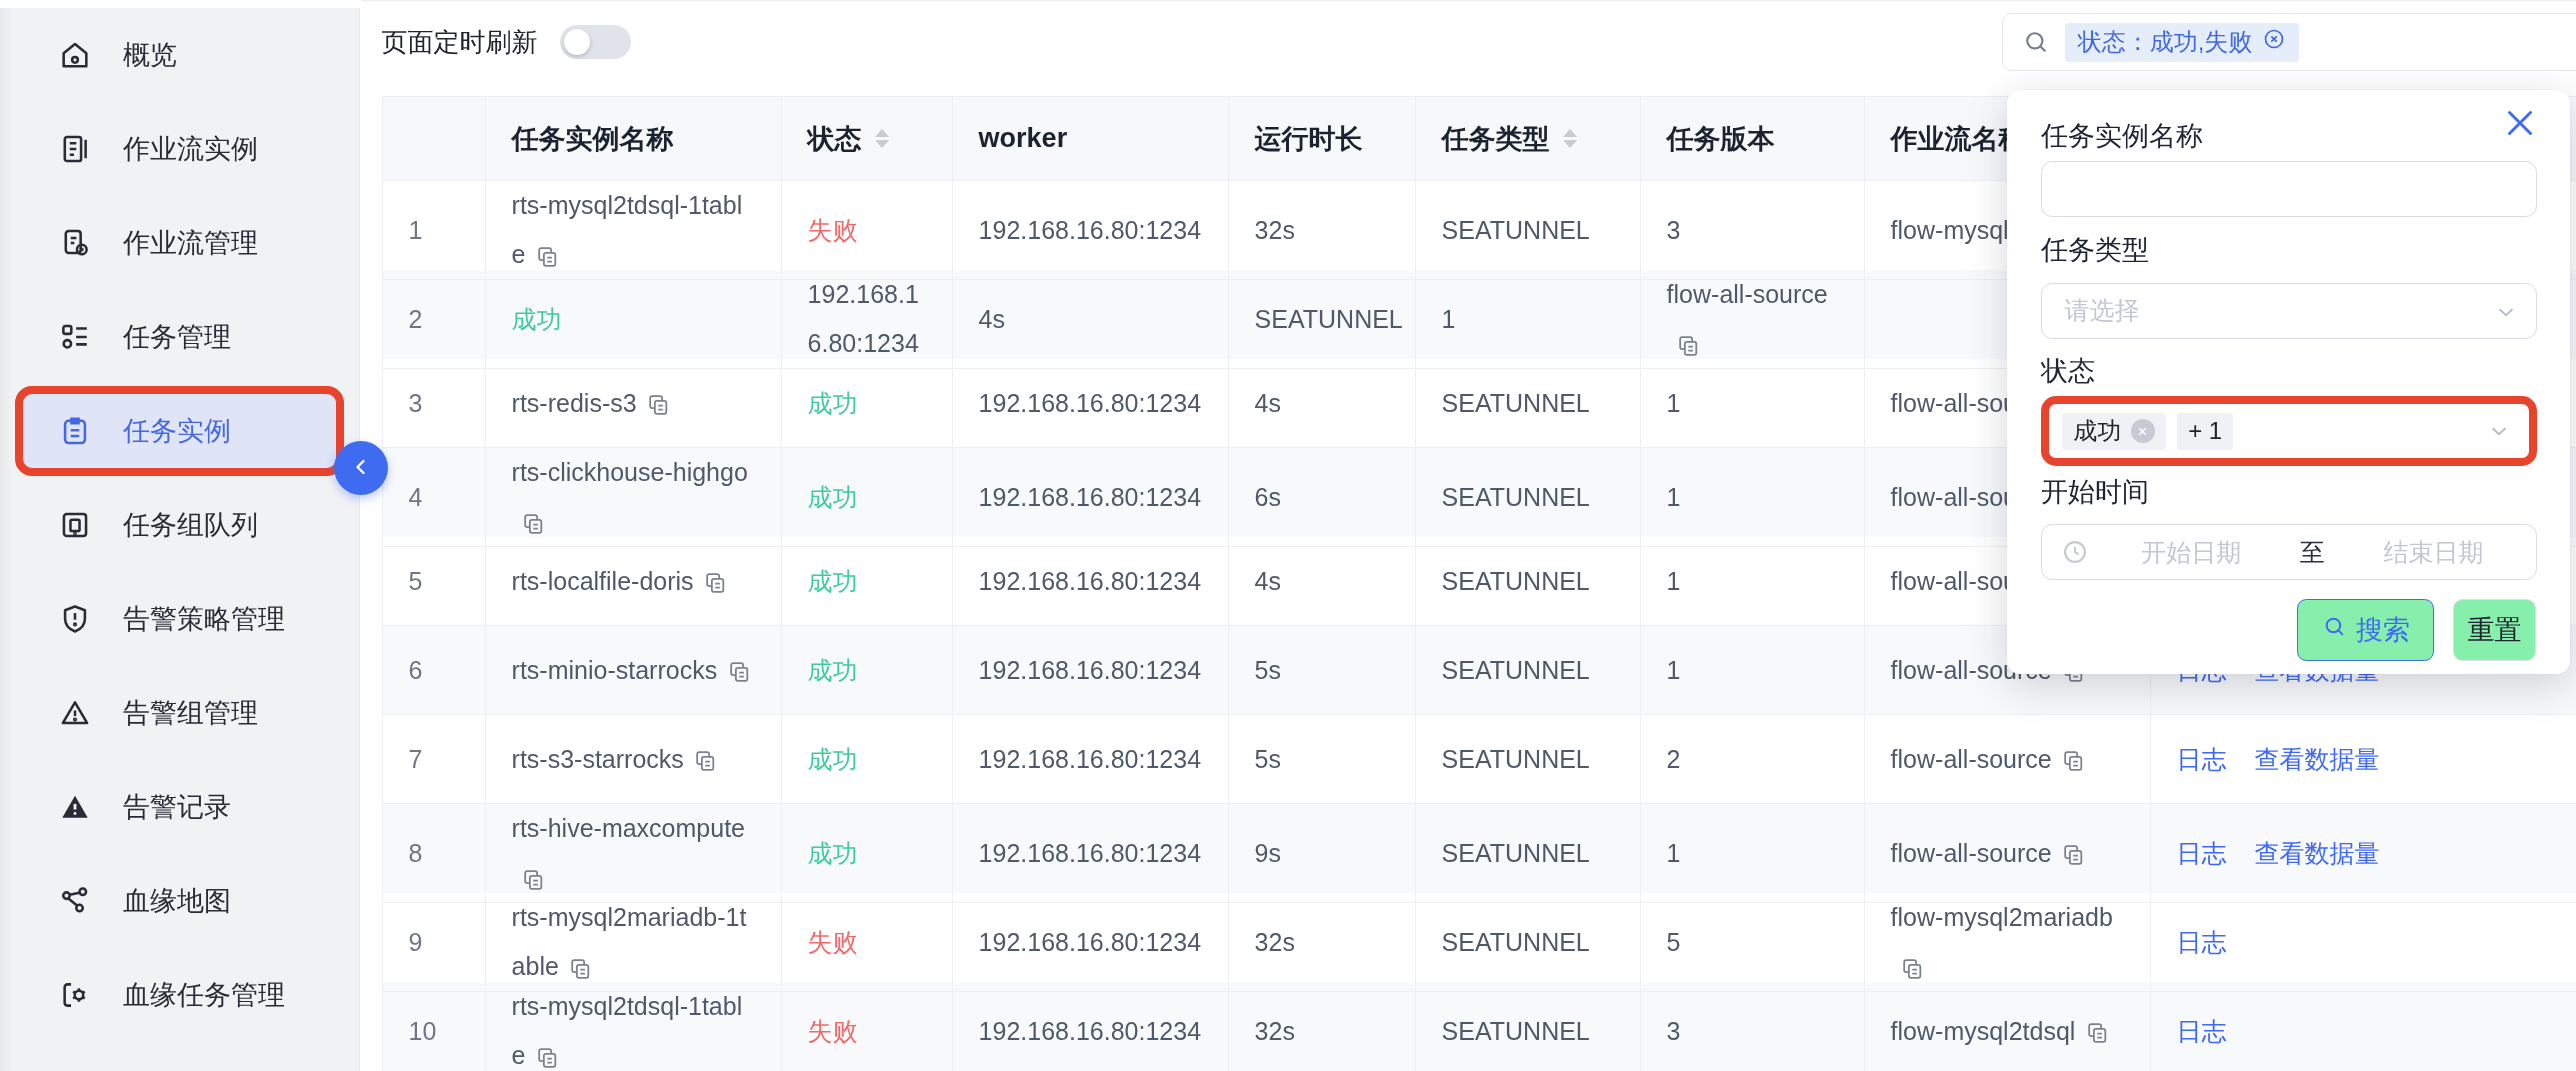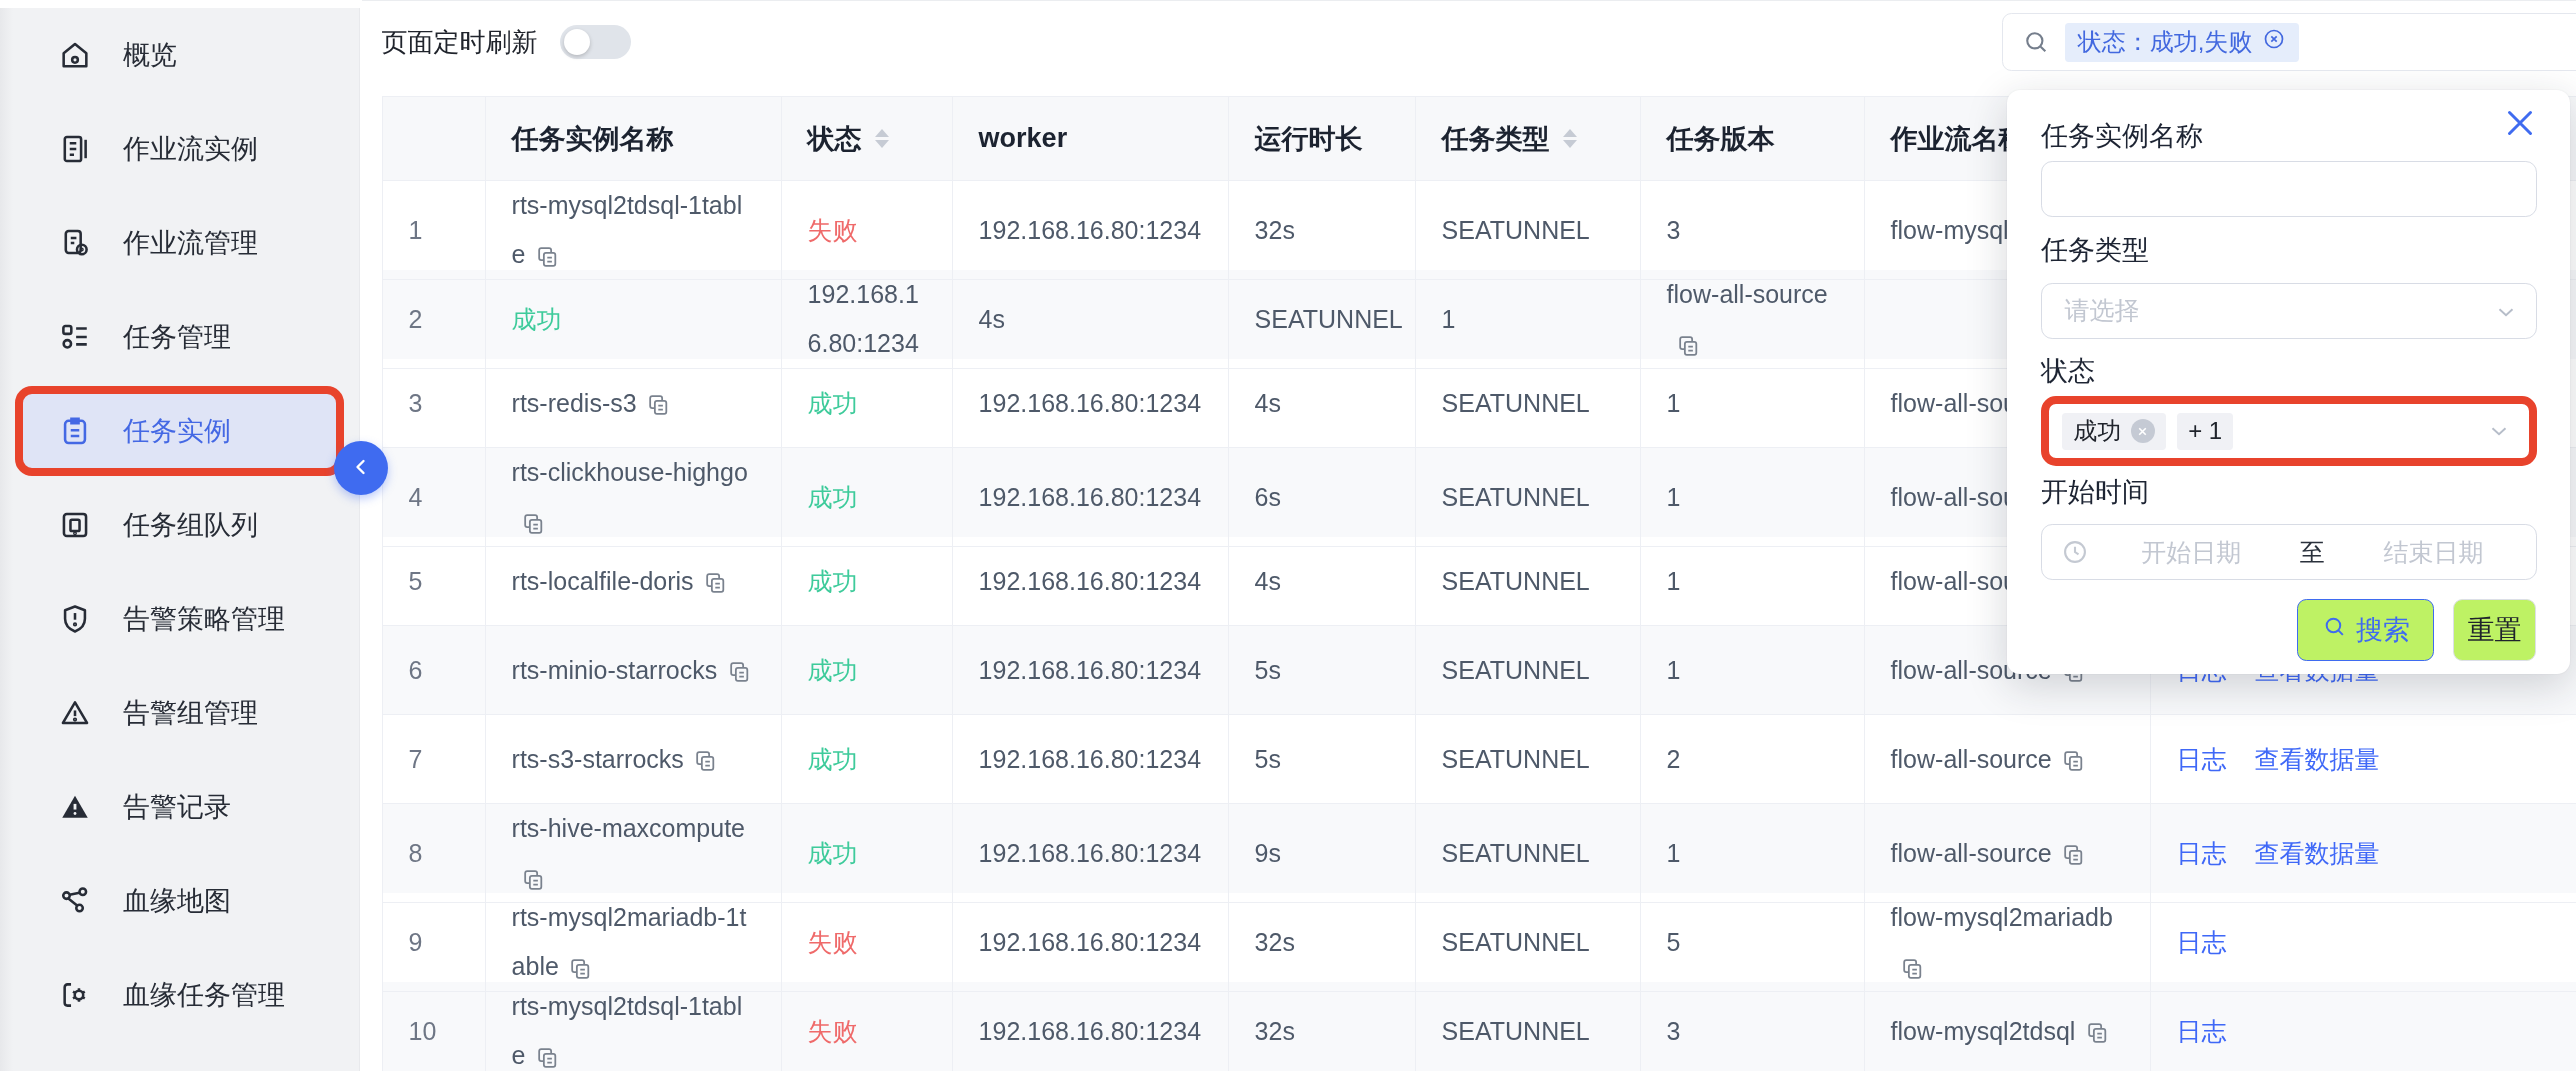--- a/index.html
+++ b/index.html
@@ -84,21 +84,21 @@
   .red-wrap .ctrl{width:100%;border:none;height:54px;padding:0 13px;gap:11.2px;}
   .m-tag{height:37px;display:flex;align-items:center;gap:9.4px;background:#f0f1f5;border-radius:3.7px;
     padding:0 11.2px;font-size:24px;color:#20242c;white-space:nowrap;}
   .m-tag .tx{width:24px;height:24px;border-radius:50%;background:#c5cad4;display:flex;
     align-items:center;justify-content:center;cursor:pointer;}
   .range .seg{flex:1;display:flex;align-items:center;justify-content:center;font-size:25px;}
   .range .sep{flex:0 0 37px;text-align:center;color:#2a313c;font-size:25px;}
   .range .clock{margin-left:18.7px;width:28px;height:28px;flex:0 0 28px;}
   .btn-row{margin-top:18.7px;display:flex;justify-content:flex-end;gap:18.7px;}
   .btn{height:62px;border-radius:9.4px;font-size:27px;display:flex;align-items:center;
-    justify-content:center;cursor:pointer;background:#bef264;}
+    justify-content:center;cursor:pointer;background:#86efac;}
   .btn-search{width:137px;border:1.9px solid #3f6bf0;color:#3f6bf0;gap:9.4px;}
   .btn-reset{width:83px;border:1.9px solid #dcdfe7;color:#20242c;}
   .mb12{margin-bottom:11.2px;}.mb20{margin-bottom:18.7px;}
 </style>
 </head>
 <body>
 
 <div class="stage">
 
   <nav class="sidebar">

